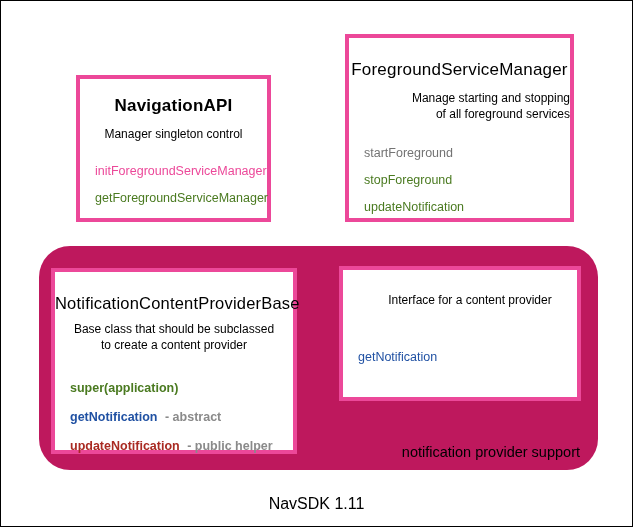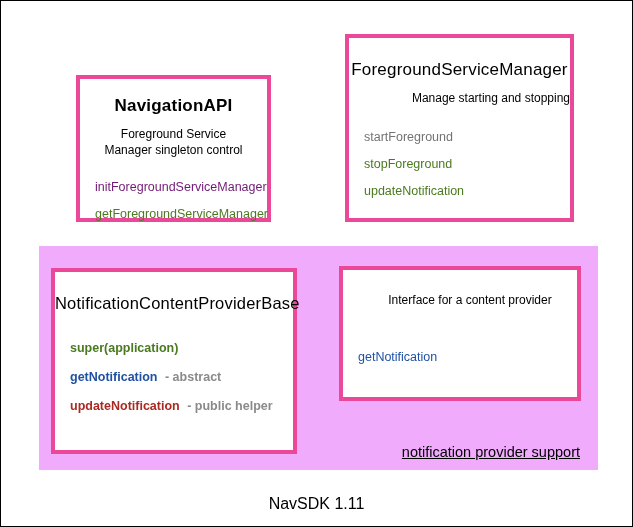--- a/index.html
+++ b/index.html
@@ -22,65 +22,69 @@
   #panel{position:absolute;left:38px;top:245px;width:559px;height:224px;}
   #box-ncpb{left:50px;top:267px;width:246px;height:186px;}
   #box-ncpb .box-title{margin-top:22px;font-size:16.5px;}
   #box-ncpb .box-desc{margin-top:8px;}
   #box-ncpb .methods{margin-top:28px;}
   #box-ncpb .method{margin-bottom:15px;font-weight:bold;}
   #box-ncp{left:338px;top:265px;width:242px;height:135px;}
   #box-ncp .box-title{margin-top:22px;}
   #box-ncp .box-desc{margin-top:22px;padding-left:20px;}
   #box-ncp .methods{margin-top:42px;}
-  #panel-label{position:absolute;right:52px;top:443px;font-size:14.5px;text-decoration:underline;}
+  #panel-label{position:absolute;right:52px;top:443px;font-size:14.5px;}
   #caption{position:absolute;left:0;top:494px;width:100%;text-align:center;font-size:16px;}
 </style>
 </head>
 <body>
 
 <div class="canvas">
 
   <div class="class-box" id="box-nav">
     <div class="box-title">NavigationAPI</div>
     <div class="box-desc">
-      <div>Foreground Service</div>
       <div>Manager singleton control</div>
     </div>
     <div class="methods">
       <div class="method">
-        <span style="color: #701a75;">initForegroundServiceManager</span>
+        <span style="color: #ec4899;">initForegroundServiceManager</span>
       </div>
       <div class="method">
         <span style="color: rgb(74, 122, 32);">getForegroundServiceManager</span>
       </div>
     </div>
   </div>
 
   <div class="class-box" id="box-fsm">
     <div class="box-title">ForegroundServiceManager</div>
     <div class="box-desc">
       <div>Manage starting and stopping</div>
+      <div>of all foreground services</div>
     </div>
     <div class="methods">
       <div class="method">
         <span style="color: #737373;">startForeground</span>
       </div>
       <div class="method">
         <span style="color: rgb(74, 122, 32);">stopForeground</span>
       </div>
       <div class="method">
         <span style="color: rgb(74, 122, 32);">updateNotification</span>
       </div>
     </div>
   </div>
 
-  <div id="panel" style="background: #f0abfc;">
+  <div id="panel" style="background: #be185d; border-radius: 31px;">
     <div class="class-box" id="box-ncpb" style="left:12px;top:22px;">
       <div class="box-title">NotificationContentProviderBase</div>
+      <div class="box-desc">
+        <div>Base class that should be subclassed</div>
+        <div>to create a content provider</div>
+      </div>
       <div class="methods">
         <div class="method">
           <span style="color: rgb(74, 122, 32);">super(application)</span>
         </div>
         <div class="method">
           <span style="color: rgb(32, 81, 163);">getNotification</span>
           <span class="suffix" style="color: rgb(138, 138, 138);">- abstract</span>
         </div>
         <div class="method">
           <span style="color: rgb(169, 42, 34);">updateNotification</span>

